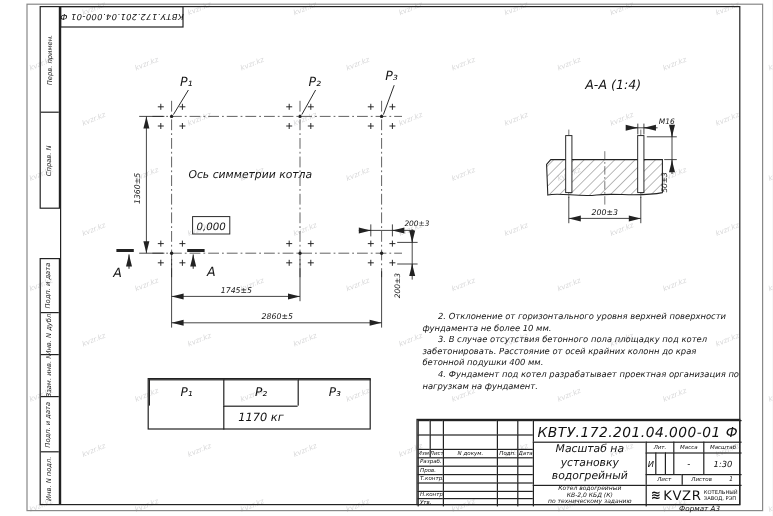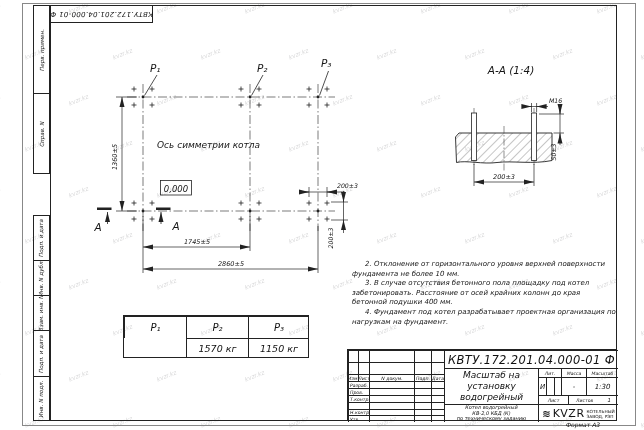--- a/index.html
+++ b/index.html
@@ -250,22 +250,21 @@
   <div class="abs notes">
     <p>2. Отклонение от горизонтального уровня верхней поверхности фундамента не более 10 мм.</p>
     <p>3. В случае отсутствия бетонного пола площадку под котел забетонировать. Расстояние от осей крайних колонн до края бетонной подушки 400 мм.</p>
     <p>4. Фундамент под котел разрабатывает проектная организация по нагрузкам на фундамент.</p>
   </div>
 
   <div class="abs ptable">
     <div class="tc" style="left:0;top:0;width:62px;height:22px;font-size:10px;">P₁</div>
     <div class="tc" style="left:62px;top:0;width:62px;height:22px;font-size:10px;">P₂</div>
     <div class="tc" style="left:124px;top:0;width:61px;height:22px;font-size:10px;">P₃</div>
-    <div class="tc" style="left:62px;top:22px;width:62px;height:20px;font-size:9.5px;">1570 кг</div>
-    <div class="tc" style="left:124px;top:22px;width:61px;height:20px;font-size:9.5px;">1150 кг</div>
+    <div class="tc" style="left:62px;top:22px;width:62px;height:20px;font-size:9.5px;">1170 кг</div>
   </div>
 
   <div class="abs tblock">
 
     <div class="tc" style="left:0;top:0;width:10px;height:12px;"></div>
     <div class="tc" style="left:10px;top:0;width:11px;height:12px;"></div>
     <div class="tc" style="left:21px;top:0;width:45px;height:12px;"></div>
     <div class="tc" style="left:66px;top:0;width:17px;height:12px;"></div>
     <div class="tc" style="left:83px;top:0;width:13px;height:12px;"></div>
     <div class="tc" style="left:0;top:12px;width:10px;height:12px;"></div>

